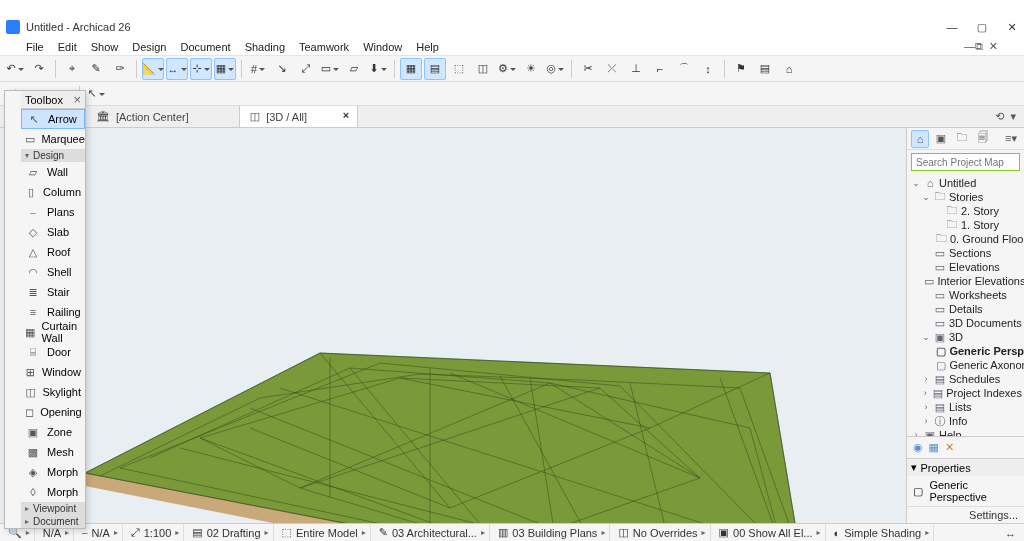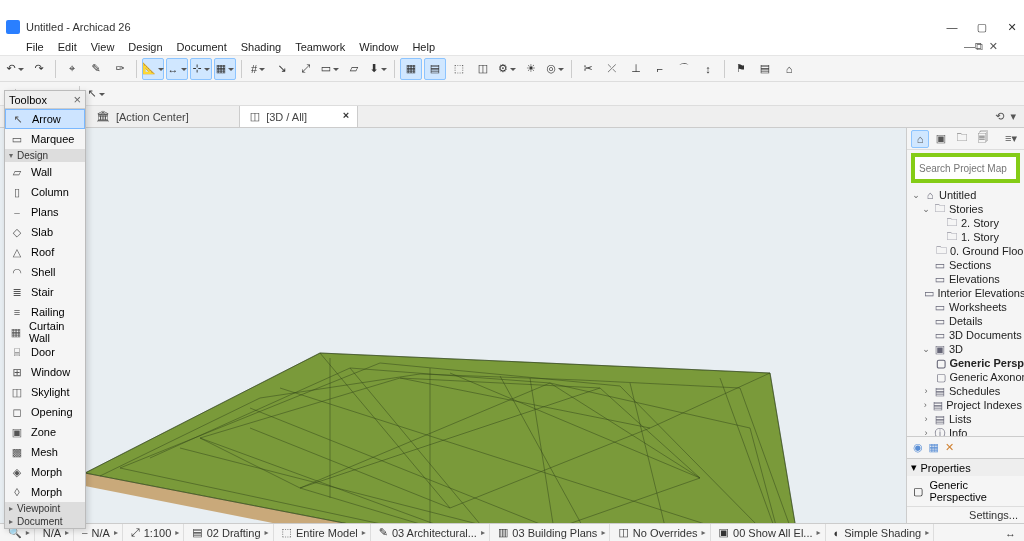--- a/index.html
+++ b/index.html
@@ -27,21 +27,21 @@
 
 .toolbar2 { height: 24px; background: #f5f5f5; border-bottom: 1px solid #ddd; display: flex; align-items: center; padding: 0 4px; gap: 2px; }
 .toolbar2 .btn { width: 22px; height: 20px; display: flex; align-items: center; justify-content: center; color: #444; border: 1px solid transparent; }
 .toolbar2 .btn.drop::after { content: ""; border: 3px solid transparent; border-top-color: #555; margin-left: 2px; margin-top: 4px; }
 .toolbar2 .sep { width: 1px; height: 16px; background: #ccc; margin: 0 3px; }
 
 
 .main { flex: 1; display: flex; overflow: hidden; }
 
 
-.toolbox { width: 82px; background: #f5f5f5; border: 1px solid #bbb; display: flex; flex-direction: column; position: absolute; top: 90px; left: 4px; z-index: 10; box-shadow: 2px 2px 6px rgba(0,0,0,.15); }
+.toolbox { width: 82px; background: #f5f5f5; border: 1px solid #bbb; display: flex; flex-direction: column; position: absolute; top: 90px; left: 4px; z-index: 10; box-shadow: 2px 2px 6px rgba(0,0,0,.15); padding-left: 16px; }
 .toolbox .hdr { height: 18px; display: flex; align-items: center; padding: 0 4px; background: #eee; border-bottom: 1px solid #ccc; justify-content: space-between; }
 .toolbox .hdr .close { font-size: 13px; color: #666; }
 .toolbox .tool { height: 20px; display: flex; align-items: center; gap: 6px; padding: 0 4px; }
 .toolbox .tool.selected { background: #cde4ff; border: 1px solid #7ab8ff; }
 .toolbox .section { background: #ddd; padding: 1px 4px; display: flex; align-items: center; gap: 4px; font-size: 10px; color: #333; }
 .toolbox .section::before { content: "▸"; font-size: 8px; color: #666; }
 .toolbox .section.open::before { content: "▾"; }
 .toolbox .ticon { width: 16px; height: 14px; display: flex; align-items: center; justify-content: center; color: #555; }
 
 
@@ -54,21 +54,21 @@
 
 .viewport { flex: 1; position: relative; background: #e8eef2; overflow: hidden; }
 .viewport svg { position: absolute; left: 0; top: 0; }
 
 
 .rightpanel { width: 118px; background: #f5f5f5; border-left: 1px solid #ccc; display: flex; flex-direction: column; }
 .rp-tabs { height: 22px; display: flex; align-items: center; gap: 3px; padding: 2px 4px; border-bottom: 1px solid #ddd; }
 .rp-tabs .rt { width: 18px; height: 18px; display: flex; align-items: center; justify-content: center; border: 1px solid transparent; border-radius: 2px; color: #555; }
 .rp-tabs .rt.active { background: #d0e7ff; border-color: #8cc4ff; }
 .rp-search { padding: 3px 4px; }
-.rp-search input { width: 100%; height: 30px; border: 4px solid #84cc16; padding: 0 4px; color: #888; font-size: 10px; }
+.rp-search input { width: 100%; height: 18px; border: 1px solid #84cc16; padding: 0 4px; color: #888; font-size: 10px; }
 .tree { flex: 1; overflow: auto; padding: 2px 0 2px 2px; }
 .tree .node { display: flex; align-items: center; gap: 3px; padding: 1px 2px; font-size: 10px; color: #222; white-space: nowrap; }
 .tree .node.bold { font-weight: bold; }
 .tree .node .tw { width: 10px; text-align: center; color: #666; font-size: 9px; }
 .tree .node .ic { width: 12px; height: 12px; display: inline-flex; align-items: center; justify-content: center; color: #667; }
 .tree .d0 { padding-left: 2px; }
 .tree .d1 { padding-left: 12px; }
 .tree .d2 { padding-left: 24px; }
 
 .rp-mini { height: 22px; border-top: 1px solid #ccc; display: flex; align-items: center; gap: 6px; padding: 0 6px; color: #555; }
@@ -92,21 +92,21 @@
   <div class="win-controls">
     <span>—</span>
     <span>▢</span>
     <span>✕</span>
   </div>
 </div>
 
 <div class="menubar">
   <span class="item">File</span>
   <span class="item">Edit</span>
-  <span class="item">View</span>
+  <span class="item">Show</span>
   <span class="item">Design</span>
   <span class="item">Document</span>
   <span class="item">Shading</span>
   <span class="item">Teamwork</span>
   <span class="item">Window</span>
   <span class="item">Help</span>
   <div class="right">
     <span>—⧉</span>
     <span>✕</span>
   </div>

